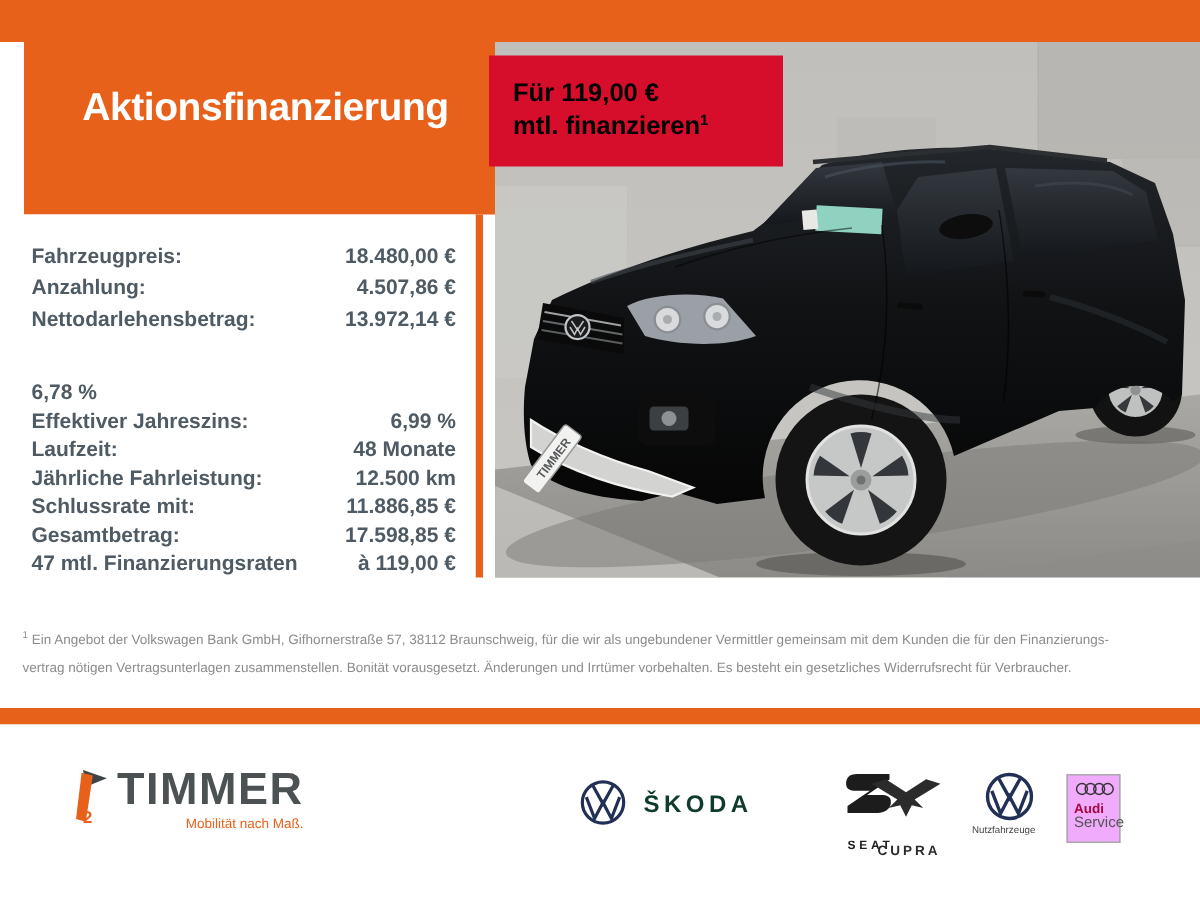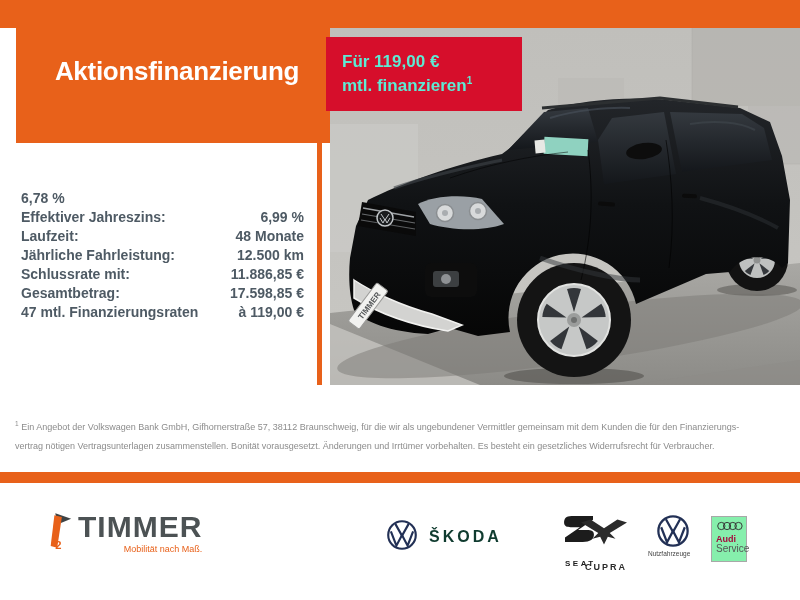--- a/index.html
+++ b/index.html
@@ -23,21 +23,21 @@
   .fin-row{display:flex;justify-content:space-between;align-items:baseline;
     font-size:14px;font-weight:bold;}
   .group1 .fin-row{height:21px;line-height:21px;}
   .group2{margin-top:29px;}
   .group2 .fin-row{height:19px;line-height:19px;}
 
   .photo{position:absolute;left:330px;top:28px;width:470px;height:357px;background:#C2C1BD;}
   .photo svg{display:block;width:470px;height:357px;}
 
   .offer-banner{position:absolute;left:326px;top:37px;width:196px;height:74px;background:var(--red);
-    color:#5eead4;font-size:17px;font-weight:bold;line-height:19px;padding:15px 0 0 16px;z-index:5;}
+    color:#000000;font-size:17px;font-weight:bold;line-height:19px;padding:15px 0 0 16px;z-index:5;}
   .offer-banner sup{font-size:10px;}
 
   .legal{position:absolute;left:15px;top:414px;width:780px;color:var(--legal-text);
     font-size:9px;line-height:19px;white-space:nowrap;}
   .legal sup{font-size:6.5px;vertical-align:super;}
 
   .separator{position:absolute;left:0;top:472px;width:800px;height:11px;background:var(--orange);}
 
   .footer{position:absolute;left:0;top:483px;width:800px;height:117px;background:#fff;}
   .dealer-logo{position:absolute;left:46px;top:28px;display:flex;align-items:flex-start;}
@@ -47,39 +47,53 @@
 
   .brand{position:absolute;display:flex;flex-direction:column;align-items:flex-end;}
   .brand-vw{left:386px;top:36px;}
   .brand-skoda{left:429px;top:45px;font-size:16px;font-weight:bold;letter-spacing:3px;color:var(--skoda-green);}
   .brand-seat{left:519px;top:32px;}
   .brand-seat .brand-label{font-size:8px;font-weight:bold;letter-spacing:2.5px;color:var(--seat-black);margin-top:16px;padding-left:46px;}
   .brand-cupra{left:581px;top:36px;}
   .brand-cupra .brand-label{font-size:9px;font-weight:bold;letter-spacing:2px;color:var(--cupra-dark);margin-top:17px;}
   .brand-vwn{left:648px;top:31px;}
   .brand-vwn .brand-label{font-size:6.5px;color:#444;margin-top:2px;}
-  .brand-audi{left:711px;top:33px;width:36px;height:46px;border:1px solid #A8A8A8;background:#86efac;
+  .brand-audi{left:711px;top:33px;width:36px;height:46px;border:1px solid #A8A8A8;background:#f0abfc;
     display:flex;flex-direction:column;align-items:flex-start;padding:4px 3px 0 4px;}
   .audi-rings{align-self:center;}
   .audi-line1{font-size:9px;font-weight:bold;color:var(--audi-red);margin-top:3px;line-height:10px;}
   .audi-line2{font-size:10px;color:var(--audi-service-gray);line-height:10px;}
 </style>
 </head>
 <body>
 
 <div class="stage">
 
   <div class="top-band"></div>
 
   <div class="title-box">
     <h1>Aktionsfinanzierung</h1>
   </div>
   <div class="left-stripe"></div>
 
   <div class="table-panel">
+    <div class="group1">
+      <div class="fin-row">
+        <span>Fahrzeugpreis:</span>
+        <span>18.480,00 €</span>
+      </div>
+      <div class="fin-row">
+        <span>Anzahlung:</span>
+        <span>4.507,86 €</span>
+      </div>
+      <div class="fin-row">
+        <span>Nettodarlehensbetrag:</span>
+        <span>13.972,14 €</span>
+      </div>
+    </div>
     <div class="group2">
       <div class="fin-row">
         <span>6,78 %</span>
       </div>
       <div class="fin-row">
         <span>Effektiver Jahreszins:</span>
         <span>6,99 %</span>
       </div>
       <div class="fin-row">
         <span>Laufzeit:</span>

